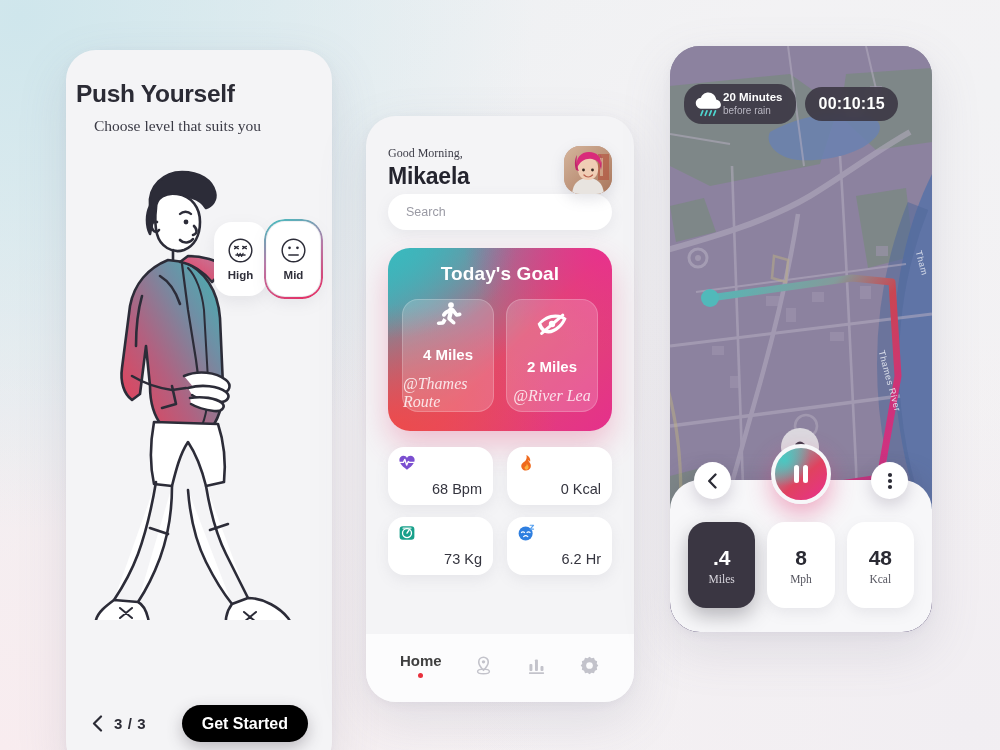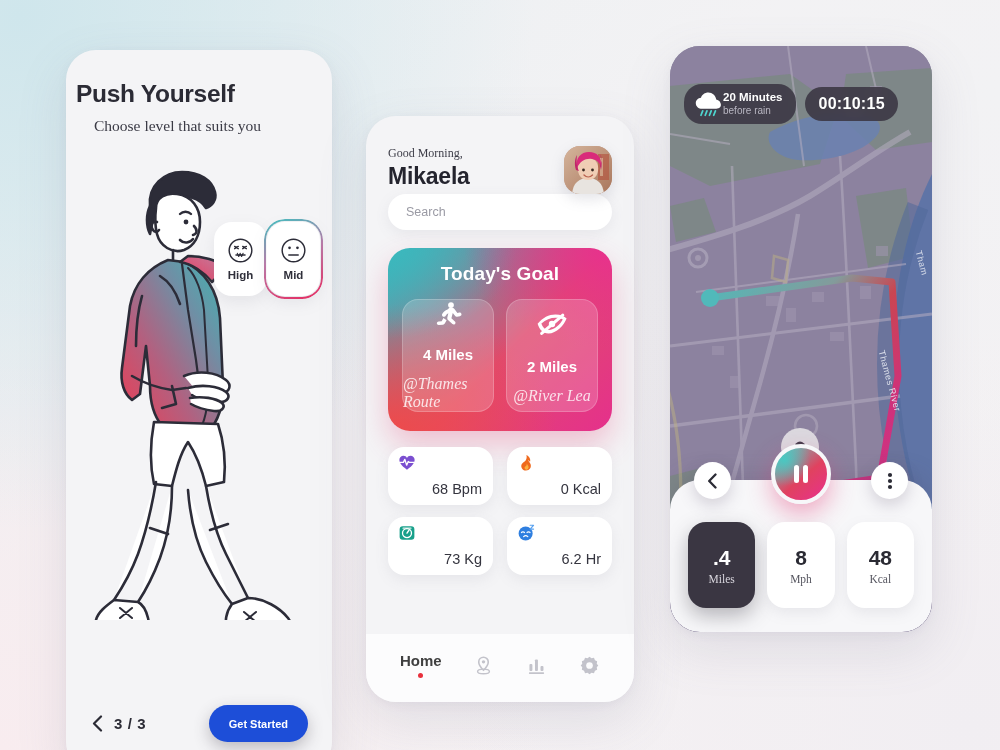--- a/index.html
+++ b/index.html
@@ -53,22 +53,22 @@
     background:radial-gradient(closest-side, rgba(232,41,95,.30), rgba(232,41,95,0) 75%);
   }
 
   .foot {
     position:absolute; left:26px; right:24px; bottom:30px;
     display:flex; align-items:center; justify-content:space-between;
   }
   .pager { display:flex; align-items:center; gap:11px; }
   .pager .num { font-size:15px; font-weight:bold; color:#2b2b35; letter-spacing:.6px; }
   .btn-dark {
-    background:#1d4ed8; color:#fff; border:none; border-radius:20px;
-    padding:0 20px; height:37px; font-size:11px; font-weight:bold;
+    background:#000000; color:#fff; border:none; border-radius:20px;
+    padding:0 20px; height:37px; font-size:16px; font-weight:bold;
     font-family:"Liberation Sans", sans-serif; cursor:pointer;
     box-shadow:0 6px 16px rgba(58,54,66,.3);
   }
 
   
   #card-home { left:366px; top:116px; width:268px; height:586px; padding:30px 22px 0; }
   .greet-row { display:flex; align-items:flex-start; justify-content:space-between; }
   .greet { font-family:"Liberation Serif", serif; font-size:12px; color:#3c3c47; }
   .uname { font-size:23px; font-weight:bold; color:#24242e; margin-top:2px; letter-spacing:-.2px; }
   .avatar {

